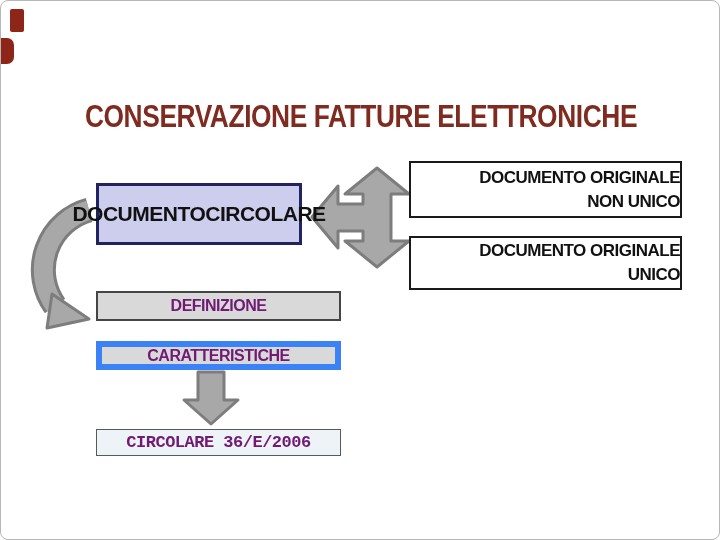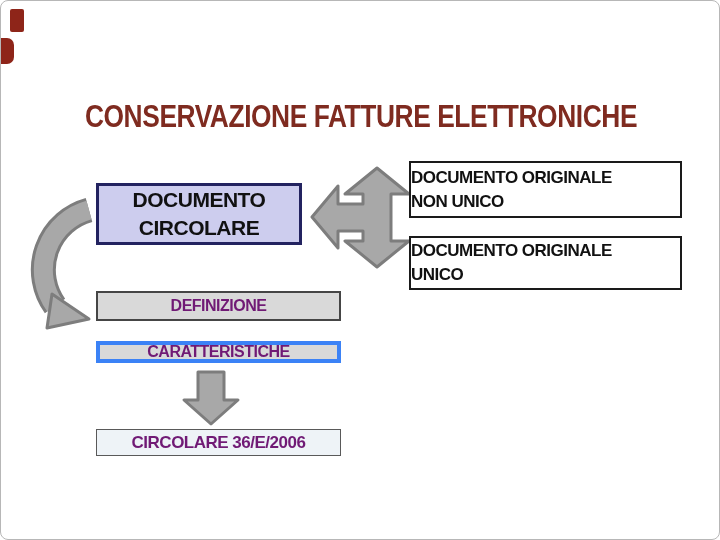--- a/index.html
+++ b/index.html
@@ -30,44 +30,44 @@
     margin: 0; text-align: center;
     font-size: 31px; font-weight: bold; color: #7f2b20;
     letter-spacing: -0.5px; white-space: nowrap;
     transform: scaleX(0.85); transform-origin: 360px 50%;
   }
   
   #analog-box {
     position: absolute; left: 95px; top: 182px;
     width: 206px; height: 62px; box-sizing: border-box;
     background: #cdcdee; border: 3px solid #232360;
-    display: flex; flex-direction: column; justify-content: center; align-items: center;
+    display: flex; justify-content: center; align-items: center;
     font-size: 21px; font-weight: bold; color: #111111;
     letter-spacing: -0.5px; line-height: 28px;
   }
   
   .rbox {
     position: absolute; left: 408px; width: 273px; box-sizing: border-box;
     background: #ffffff; border: 2px solid #1a1a1a;
-    display: flex; flex-direction: column; justify-content: center; align-items: flex-start;
+    display: flex; flex-direction: column; justify-content: center; align-items: flex-end;
     font-size: 17px; font-weight: bold; color: #111111;
     letter-spacing: -0.5px; line-height: 24px; text-align: center;
   }
   #rbox1 { top: 160px; height: 57px; }
   #rbox2 { top: 235px; height: 54px; }
   
   .fbox {
     position: absolute; left: 95px; width: 245px; box-sizing: border-box;
     display: flex; justify-content: center; align-items: center;
     font-size: 16px; font-weight: bold; color: #701a75;
     letter-spacing: -0.5px;
   }
   #def-box  { top: 290px; height: 30px; background: #d9d9d9; border: 2px solid #454545; }
-  #car-box  { top: 340px; height: 22px; background: #d9d9d9; border: 4px solid #3b82f6; }
-  #circ-box { top: 428px; height: 27px; background: #eef3f7; border: 1px solid #595959; font-size: 17px; }
+  #car-box  { top: 340px; height: 29px; background: #d9d9d9; border: 6px solid #3b82f6; }
+  #circ-box { top: 428px; height: 27px; background: #eef3f7; border: 1px solid #595959; font-size: 17px; font-family: Liberation Mono, monospace; }
   
   #arrows { position: absolute; left: 0; top: 0; width: 720px; height: 540px; pointer-events: none; }
 </style>
 </head>
 <body>
 
 <div id="slide">
 
   <div class="accent-top"></div>
   <div class="accent-left"></div>

